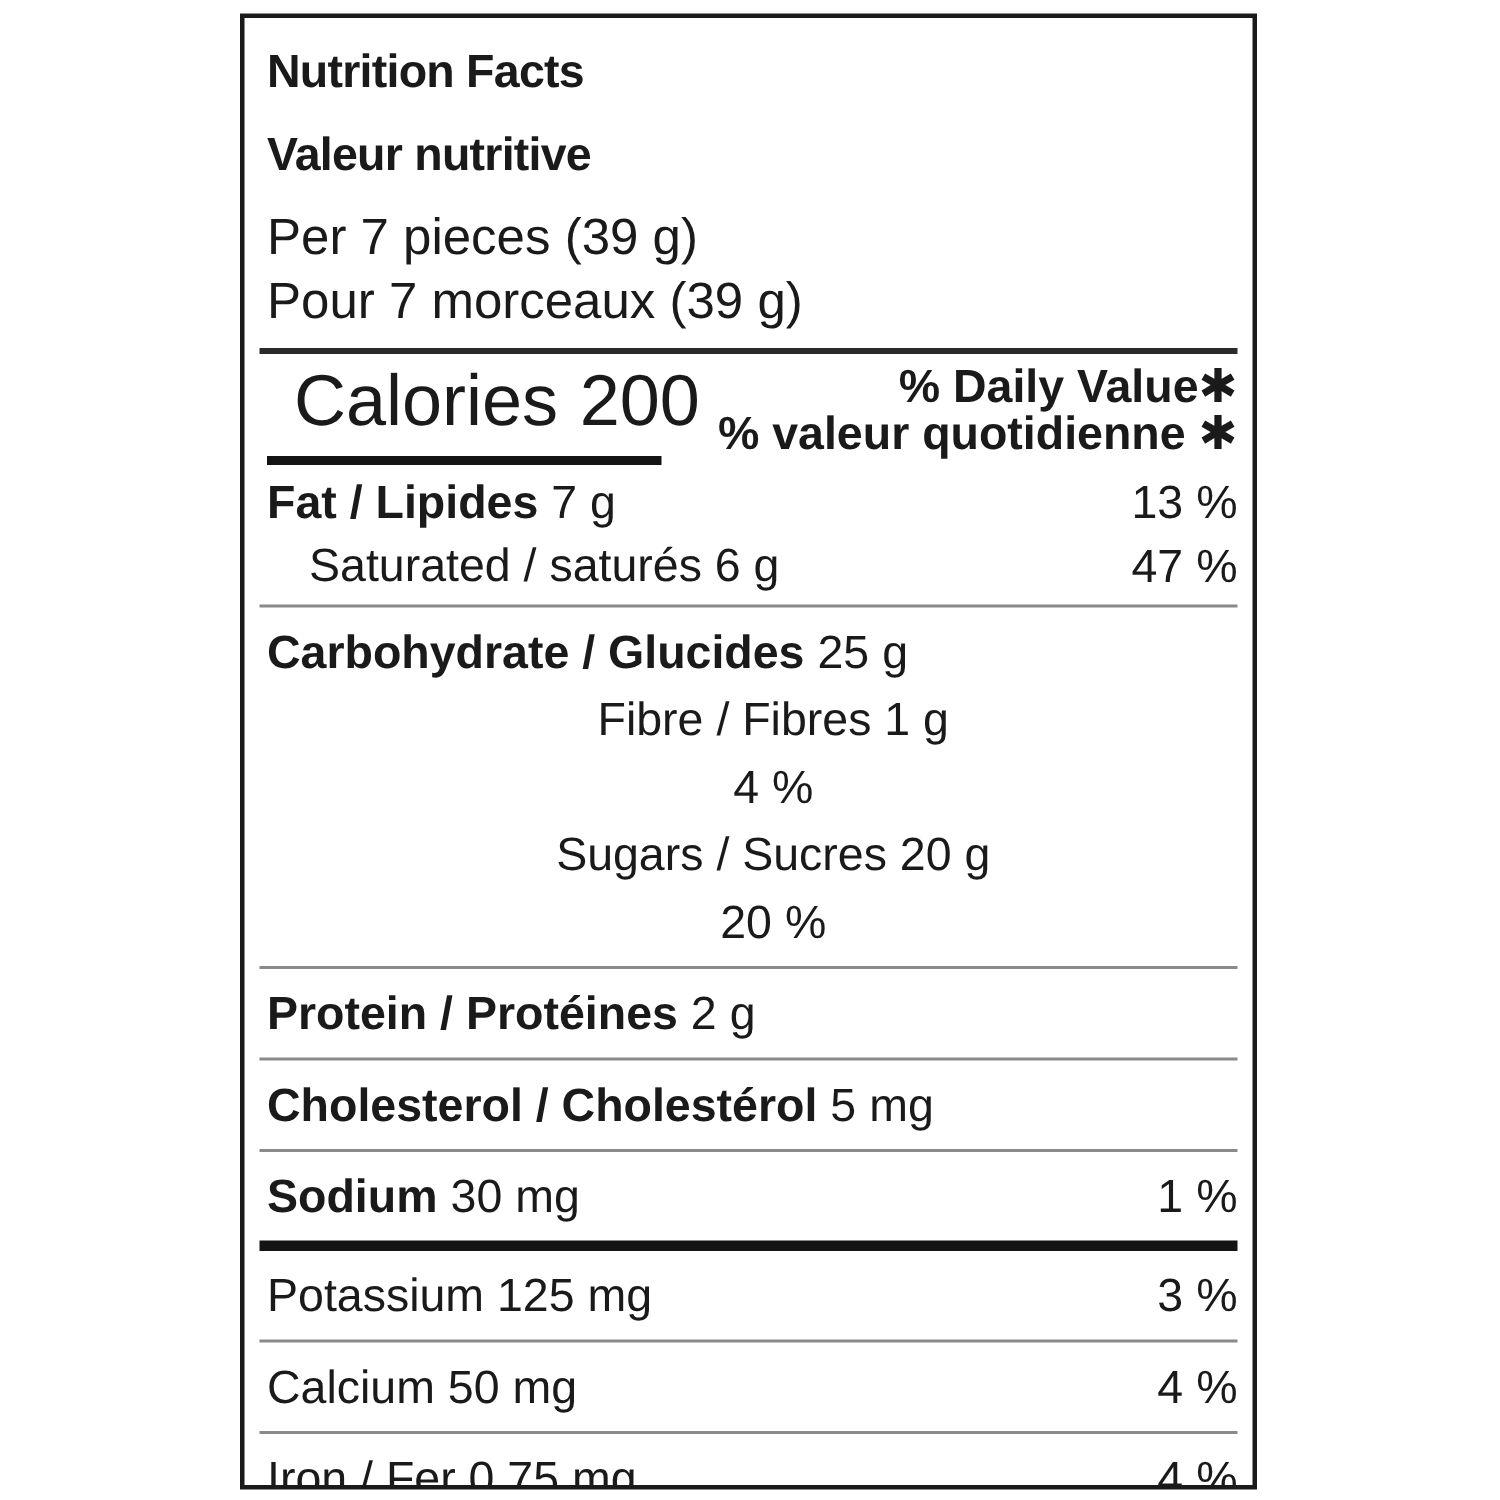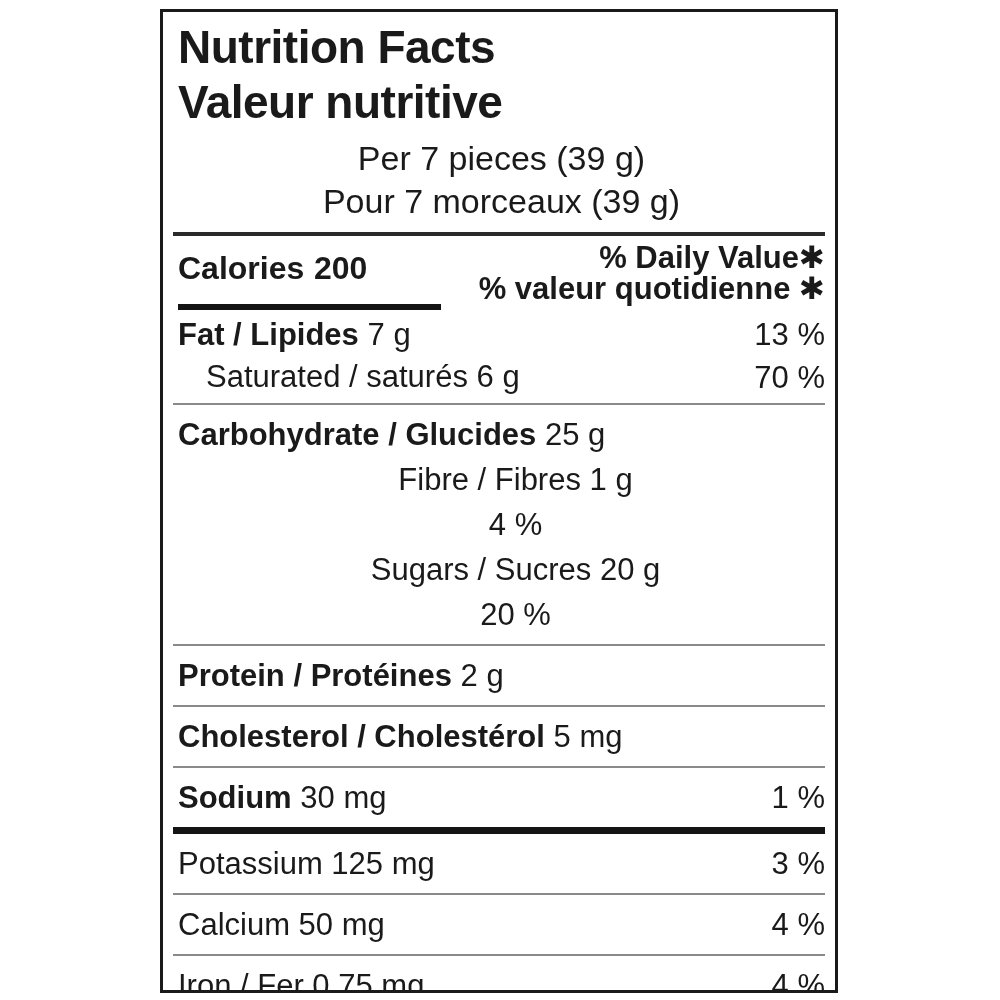--- a/index.html
+++ b/index.html
@@ -23,33 +23,32 @@
     left: 160px;
     top: 9px;
     width: 678px;
     height: 984px;
     border: 3px solid #1a1a1a;
     background: #ffffff;
     padding: 8px 10px 0 10px;
     overflow: hidden;
   }
   .title {
-    font-size: 46px;
+    font-size: 31px;
     font-weight: bold;
     line-height: 55px;
     padding-left: 5px;
     letter-spacing: -0.5px;
     white-space: nowrap;
   }
   .serving {
     font-size: 34px;
     line-height: 43px;
     padding-left: 5px;
     white-space: nowrap;
-    text-align: center;
   }
   .serving.first { margin-top: 7px; }
   .rule-med {
     height: 0;
     border-top: 4px solid #2a2a2a;
     margin: 9px 0 0 0;
   }
   .rule-thin {
     height: 0;
     border-top: 2px solid #8a8a8a;
@@ -61,24 +60,25 @@
     margin: 7px 0;
   }
   .cal-row {
     display: flex;
     justify-content: space-between;
     align-items: flex-start;
     padding-left: 5px;
     margin-top: 2px;
   }
   .cal-left {
-    font-size: 32px;
-    font-weight: bold;
+    font-size: 48px;
+    font-weight: normal;
     line-height: 60px;
     white-space: nowrap;
+    margin-left: 18px;
   }
   .cal-left .cal-value { margin-left: 0.3em; }
   .dv-head {
     text-align: right;
     font-size: 31px;
     font-weight: bold;
     line-height: 31px;
     padding-top: 4px;
     white-space: nowrap;
   }
@@ -150,21 +150,21 @@
 
     <div class="row">
       <span><span class="name-bold">Fat / Lipides</span><span class="amount">7 g</span></span>
       <span class="pct">13 %</span>
     </div>
 
     <div class="group-row">
       <div class="group-lines">
         <div class="sub-line">Saturated / saturés 6 g</div>
       </div>
-      <span class="pct">70 %</span>
+      <span class="pct">47 %</span>
     </div>
 
     <div class="rule-thin"></div>
 
     <div class="row">
       <span><span class="name-bold">Carbohydrate / Glucides</span><span class="amount">25 g</span></span>
       <span class="pct"></span>
     </div>
 
     <div class="row sub-indent">

